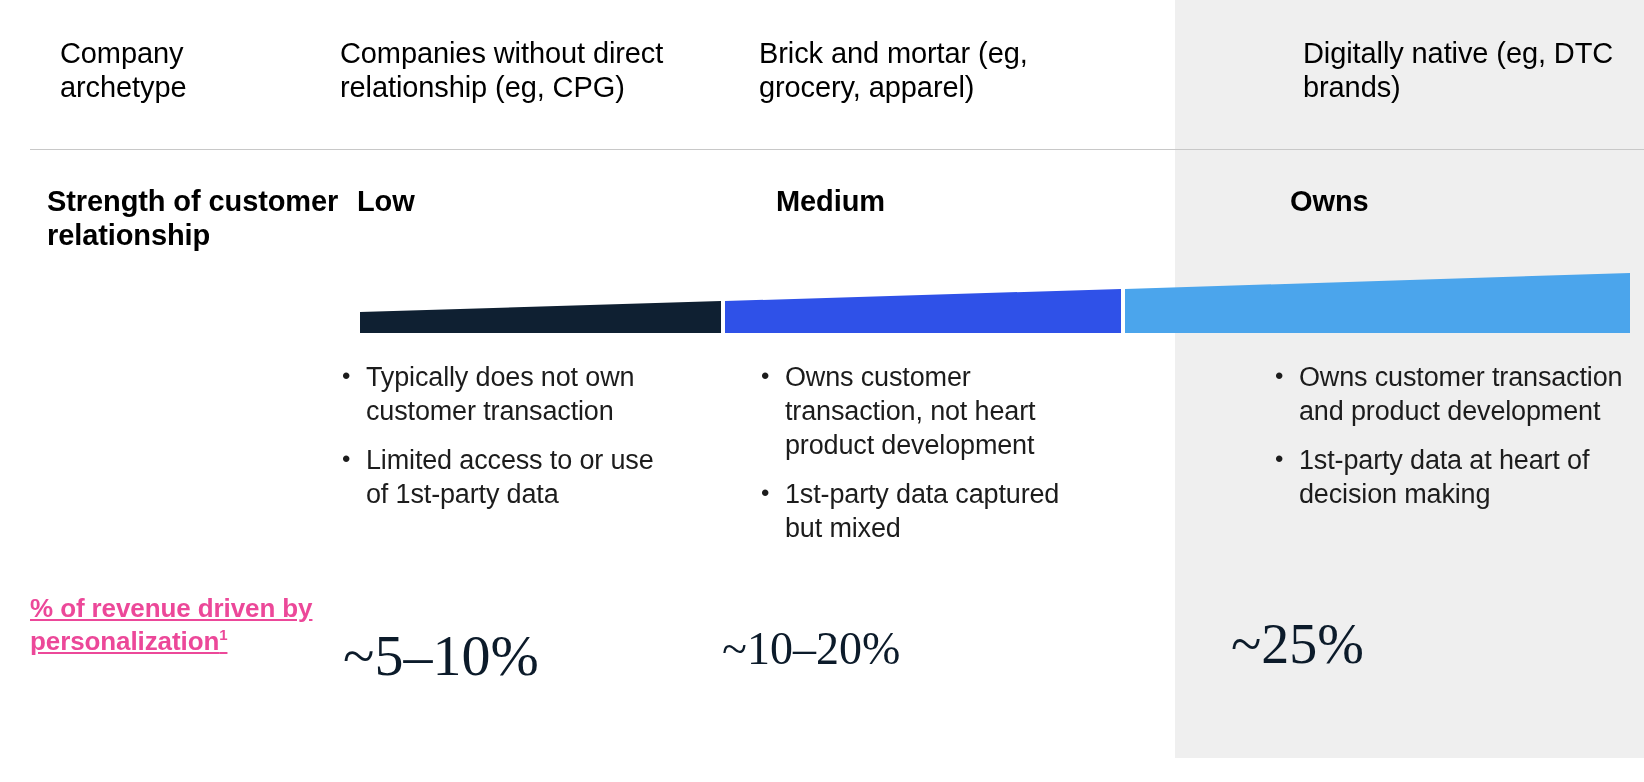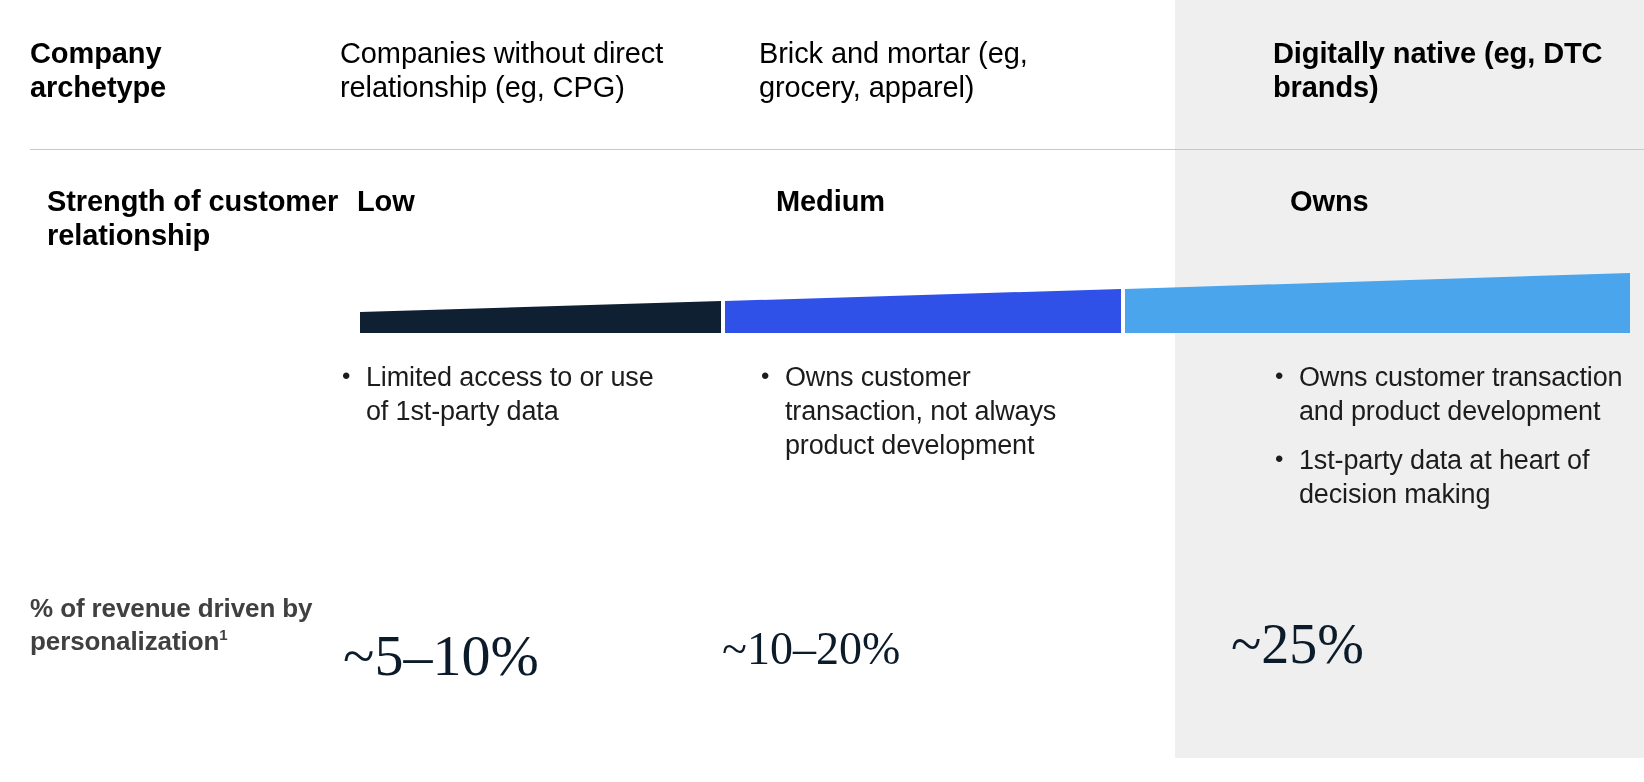--- a/index.html
+++ b/index.html
@@ -46,21 +46,21 @@
   .col-3     { position: absolute; left: 1273px; width: 395px; }
 
   
   .hdr { top: 36px; }
   .hdr-text {
     font-size: 29px;
     line-height: 34px;
     color: #000000;
     letter-spacing: -0.1px;
   }
-  .hdr-text.bold { font-weight: bold; }
+  .hdr-text.bold { font-weight: normal; margin-left: 30px; }
 
   
   .row2 { top: 184px; margin-left: 17px; }
   .row2-text {
     font-size: 29px;
     line-height: 34px;
     color: #000000;
     letter-spacing: -0.1px;
   }
   .row2-text.bold { font-weight: bold; }
@@ -97,22 +97,23 @@
     color: #1c1c1c;
   }
   .bullets.wide { width: 400px; }
 
   
   .rev-label { top: 592px; }
   .rev-label-text {
     font-size: 26px;
     line-height: 33px;
     font-weight: bold;
-    color: #404040;
+    color: #ec4899;
     letter-spacing: -0.1px;
+    text-decoration: underline;
   }
   .rev-label-text sup {
     font-size: 15px;
     vertical-align: super;
     line-height: 0;
   }
 
   .rev-val {
     position: absolute;
     font-family: "Liberation Serif", serif;
@@ -173,27 +174,29 @@
       <polygon points="360,50 721,39 721,71 360,71" fill="#0f2032"></polygon>
 
       <polygon points="725,39 1121,27 1121,71 725,71" fill="#2f51e8"></polygon>
 
       <polygon points="1125,27 1630,11 1630,71 1125,71" fill="#4ba5ec"></polygon>
     </svg>
   </div>
 
   <div class="col-1 bullets">
     <ul>
+      <li>Typically does not own customer transaction</li>
       <li>Limited access to or use of 1st-party data</li>
     </ul>
   </div>
 
   <div class="col-2 bullets">
     <ul>
-      <li>Owns customer transaction, not always product development</li>
+      <li>Owns customer transaction, not heart product development</li>
+      <li>1st-party data captured but mixed</li>
     </ul>
   </div>
 
   <div class="col-3 bullets wide">
     <ul>
       <li>Owns customer transaction and product development</li>
       <li>1st-party data at heart of decision making</li>
     </ul>
   </div>
 

